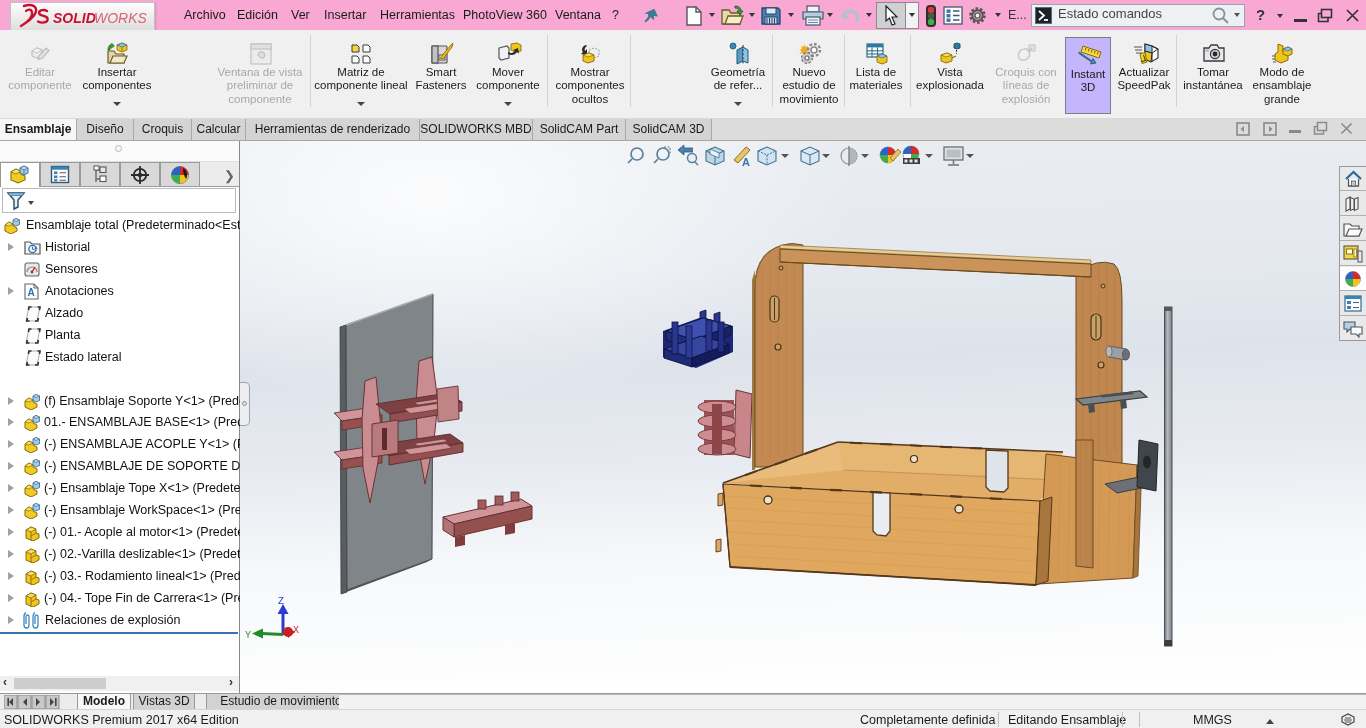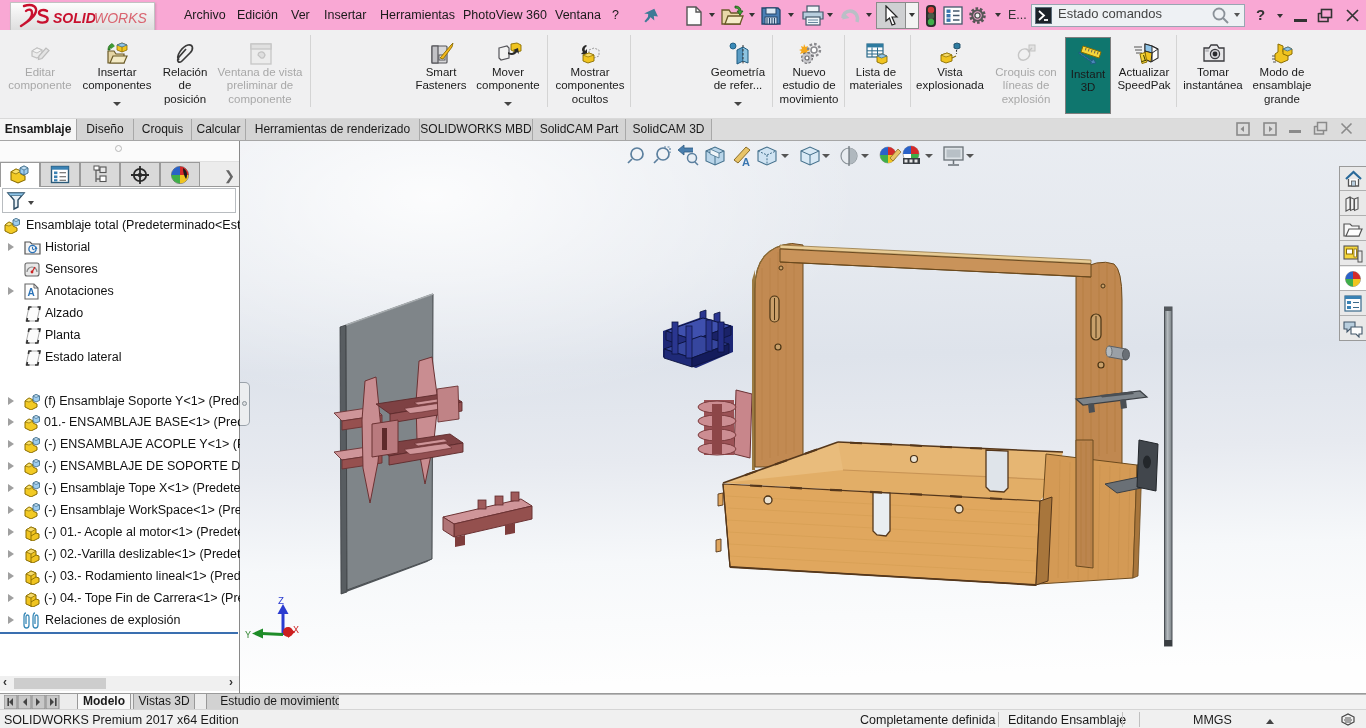--- a/index.html
+++ b/index.html
@@ -373,29 +373,34 @@
           </svg></div>Editar<br>componente</div>
 <div class="rb" style="left:77px;width:80px"><div class="ic"><svg width="24" height="23" viewBox="0 0 24 23">
             <path d="M2 21 L2 9 L8 9 L10 12 L18 12 L18 21 Z" fill="#e5d5a5" stroke="#6a5a28" stroke-width="1.2"></path>
             <path d="M4 21 L7 14 L21 14 L18 21 Z" fill="#f3eac5" stroke="#6a5a28" stroke-width="1.2"></path>
             <path d="M2 8 C2 4 4 2 7 2 L7 4 C5 4 4 5 4 8 Z" fill="#3f9c35" stroke="#1e5c18" stroke-width="0.7"></path>
             <path d="M5 1 L9 4 L5 7 Z" fill="#3f9c35"></path>
             <path d="M11 3 L16 1 L21 3 L21 8 L16 10 L11 8 Z" fill="#f0c420" stroke="#8a6d00" stroke-width="0.8"></path>
             <path d="M16 1 L21 3 L16 5 L11 3 Z" fill="#8ec4e8" stroke="#44708c" stroke-width="0.8"></path>
             <path d="M16 5 L16 10" stroke="#8a6d00" stroke-width="0.8"></path>
           </svg></div>Insertar<br>componentes<div class="caret"></div></div>
-<div class="rb" style="left:146px;width:78px"><div class="ic"><svg width="22" height="24" viewBox="0 0 22 24">
-            <path d="M5 18 C1 14 9 4 14 3 C19 2 20 7 16 11 L8 19 C5 22 2 19 5 15 L12 7" fill="none" stroke="#3a3a3a" stroke-width="1.7"></path>
-          </svg></div>Relación<br>de<br>posición</div>
 <div class="rb gray" style="left:216px;width:88px"><div class="ic"><svg width="24" height="24" viewBox="0 0 24 24">
             <rect x="2" y="2" width="20" height="20" fill="#ececec" stroke="#c6c6c6" stroke-width="1.3"></rect>
             <rect x="2" y="2" width="20" height="5" fill="#e0e0e0" stroke="#c6c6c6" stroke-width="1.3"></rect>
             <path d="M9 13 C9 10 13 9 15 11 C17 13 15 17 12 16 Z" fill="#dedede" stroke="#c2c2c2" stroke-width="1.2"></path>
           </svg></div>Ventana de vista<br>preliminar de<br>componente</div>
 <div class="sep" style="left:310px"></div>
+<div class="rb" style="left:311px;width:100px"><div class="ic"><svg width="24" height="24" viewBox="0 0 24 24">
+            <g stroke="#3a3a3a" stroke-width="1">
+              <path d="M2 3 L7 3 L9 5 L9 10 L2 10 Z" fill="#f5d63c"></path>
+              <path d="M13 3 L18 3 L20 5 L20 10 L13 10 Z" fill="#fdfdfd"></path>
+              <path d="M2 14 L7 14 L9 16 L9 21 L2 21 Z" fill="#fdfdfd"></path>
+              <path d="M13 14 L18 14 L20 16 L20 21 L13 21 Z" fill="#fdfdfd"></path>
+            </g>
+          </svg></div>Matriz de<br>componente lineal<div class="caret"></div></div>
 <div class="rb" style="left:409px;width:64px"><div class="ic"><svg width="24" height="24" viewBox="0 0 24 24">
             <rect x="2" y="4" width="15" height="17" rx="1" fill="#d8d8da" stroke="#55555a" stroke-width="1.2"></rect>
             <rect x="2" y="4" width="6" height="17" fill="#c2c2c6" stroke="#55555a" stroke-width="1.2"></rect>
             <rect x="9" y="13" width="6" height="5" fill="#efefef" stroke="#55555a" stroke-width="1"></rect>
             <path d="M10 16 L21 3 L23 1 L22 5 L13 17 Z" fill="#f5b81c" stroke="#8a6d00" stroke-width="0.9"></path>
           </svg></div>Smart<br>Fasteners</div>
 <div class="rb" style="left:468px;width:80px"><div class="ic"><svg width="26" height="24" viewBox="0 0 26 24">
             <path d="M2 6 L10 4 L12 6 L12 16 L4 18 L2 16 Z" fill="#f2f2f2" stroke="#55555a" stroke-width="1.2"></path>
             <path d="M14 2 L20 1 L24 3 L24 9 L18 10 L14 8 Z" fill="#f0c420" stroke="#8a6d00" stroke-width="0.9"></path>
             <path d="M11 12 C15 14 18 13 20 10 L22 12 L21 6 L16 8 L18 9 C16 11 14 12 11 10 Z" fill="#2a2a2a"></path>
@@ -436,21 +441,21 @@
             <path d="M8 11 L13 13 L7 15 L2 13 Z" fill="#f6da6a" stroke="#8a6d00" stroke-width="0.7"></path>
             <path d="M13 16 L17 14" stroke="#8a6d00" stroke-width="1.2"></path>
             <path d="M15 2 L18 1 L21 2 L21 6 L18 7 L15 6 Z" fill="#2e7ba0" stroke="#1d4a64" stroke-width="0.9"></path>
             <path d="M17.5 8 L17.5 12" stroke="#333" stroke-width="1.1" stroke-dasharray="1.8 1.4"></path>
           </svg></div>Vista<br>explosionada</div>
 <div class="rb gray" style="left:986px;width:80px"><div class="ic"><svg width="24" height="24" viewBox="0 0 24 24">
             <path d="M4 16 C2 11 6 6 11 7 C15 8 16 13 13 16 C10 19 6 19 4 16 Z" fill="none" stroke="#c6c6c6" stroke-width="1.4"></path>
             <rect x="14" y="3" width="6" height="6" fill="#e2e2e2" stroke="#c2c2c2"></rect>
             <path d="M13 10 L17 6" stroke="#c2c2c2" stroke-width="1.2"></path>
           </svg></div>Croquis con<br>líneas de<br>explosión</div>
-<div class="rb" style="left:1065px;width:46px;top:7px;height:77px;background:#0f766e;border:1px solid #7e7e7e"><div class="ic" style="margin-top:6px"><svg width="26" height="24" viewBox="0 0 26 24">
+<div class="rb" style="left:1065px;width:46px;top:7px;height:77px;background:#c4b5fd;border:1px solid #7e7e7e"><div class="ic" style="margin-top:6px"><svg width="26" height="24" viewBox="0 0 26 24">
             <path d="M6 2 L24 8 L22 14 L4 8 Z" fill="#f5d63c" stroke="#8a6d00" stroke-width="1"></path>
             <path d="M9 4 L8.4 6.4 M12 5 L11.4 7.4 M15 6 L14.4 8.4 M18 7 L17.4 9.4 M21 8 L20.4 10.4" stroke="#555" stroke-width="0.9"></path>
             <path d="M2 8 L15 17 L16 14.5 L19 19 L13.5 20 L14.5 18 L2 9.5 Z" fill="#4a88b8" stroke="#1d5a80" stroke-width="0.9"></path>
           </svg></div>Instant<br>3D</div>
 <div class="rb" style="left:1112px;width:64px"><div class="ic"><svg width="26" height="24" viewBox="0 0 26 24">
             <path d="M12 2 L19 4 L25 7 L25 16 L18 20 L12 17 Z" fill="#fdfdfd" stroke="#2a2a2a" stroke-width="1.1"></path>
             <path d="M12 2 L19 4 L19 11 L12 9 Z" fill="#8ec4e8" stroke="#2a2a2a" stroke-width="1"></path>
             <path d="M19 11 L25 7 M19 4 L25 7 M19 11 L19 20" stroke="#2a2a2a" stroke-width="1"></path>
             <path d="M12 9 L19 11 L18 20 L12 17 Z" fill="#f0c420" stroke="#2a2a2a" stroke-width="1"></path>
             <path d="M1 5 L9 5 M2 8 L9 8 M3 11 L9 11" stroke="#555" stroke-width="1.2"></path>

